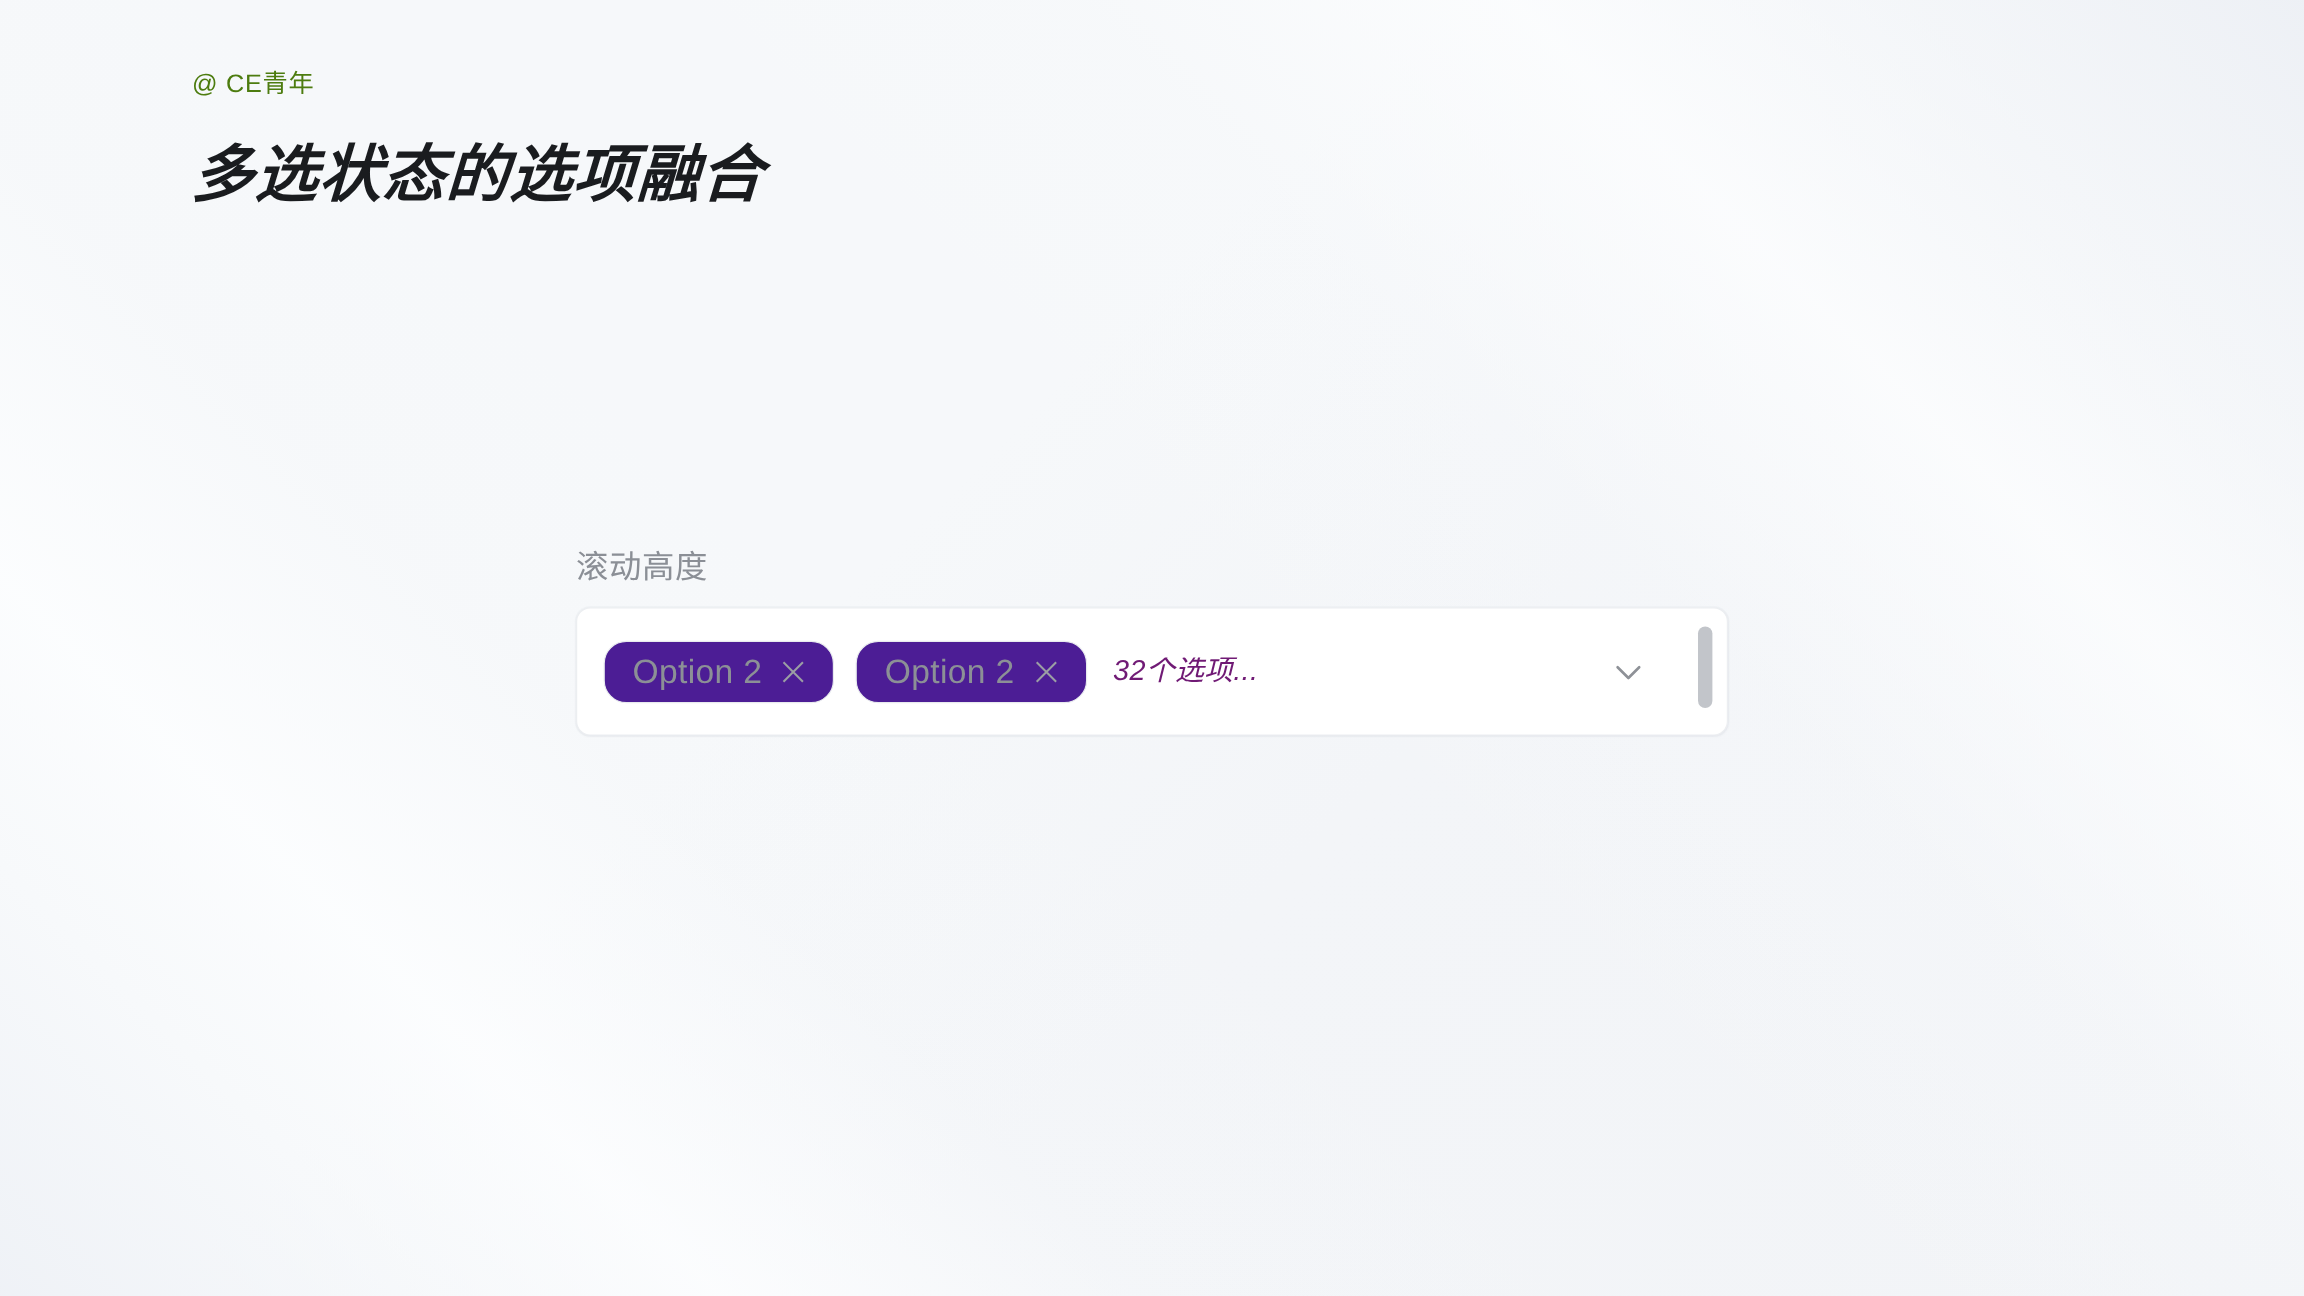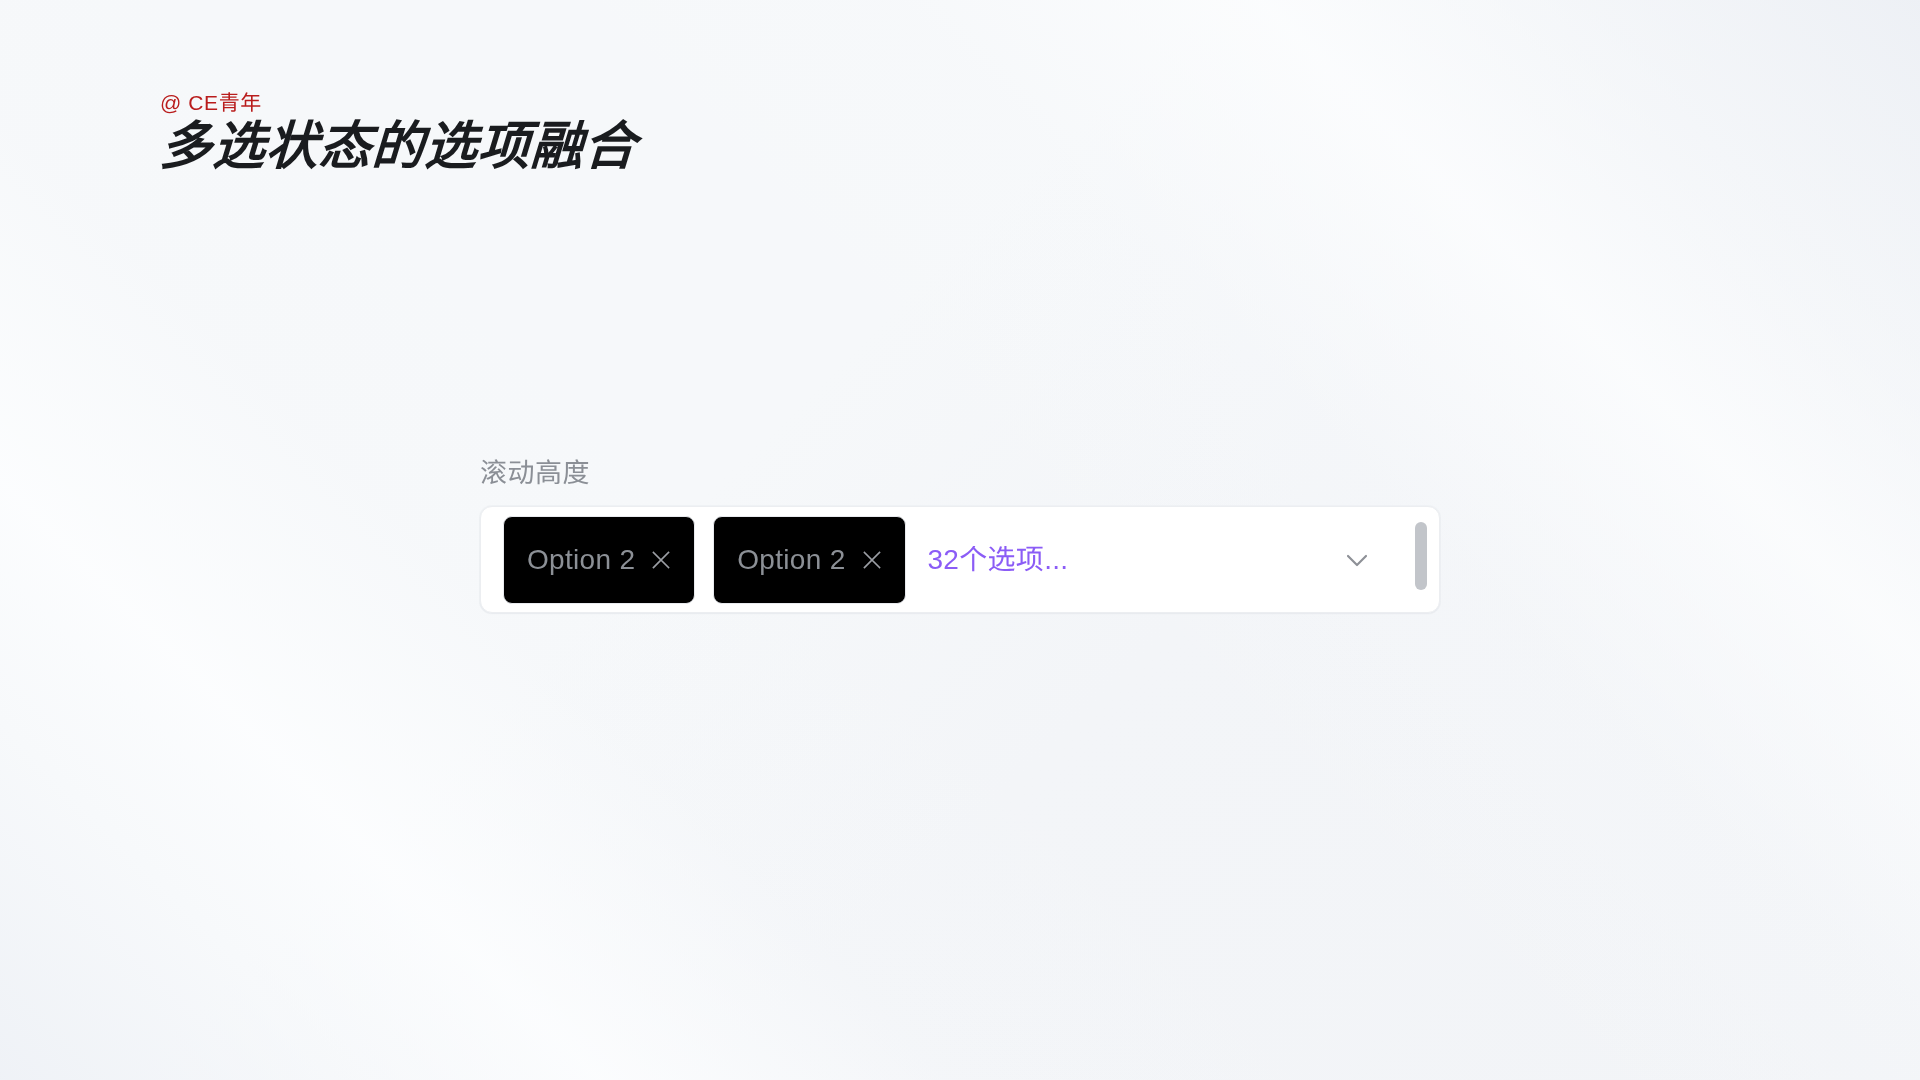--- a/index.html
+++ b/index.html
@@ -51,26 +51,25 @@
       rgba(244,246,249,0.0) 46%);
   }
 
   
   .watermark {
     position:absolute;
     left:160px;
     top:57px;
     font-size:21px;
     line-height:1.3;
-    color:#b91c1c;
+    color:#4d7c0f;
     letter-spacing:0.6px;
     white-space:nowrap;
     font-weight:400;
     user-select:none;
-    margin-top:32px;
   }
 
   
   .page-title {
     position:absolute;
     left:160px;
     top:116px;
     font-size:52px;
     line-height:1.18;
     font-weight:800;
@@ -118,25 +117,25 @@
     display:flex;
     align-items:center;
     gap:18px;
     flex:0 0 auto;
   }
 
   .tag {
     display:flex;
     align-items:center;
     gap:14px;
-    height:88px;
+    height:52px;
     padding:0 21px 0 23px;
-    background:#000000;
+    background:#4c1d95;
     border:1px solid #e8eaee;
-    border-radius:9px;
+    border-radius:19px;
     flex:0 0 auto;
   }
 
   .tag-label {
     font-size:28px;
     line-height:1;
     color:#8c9096;
     white-space:nowrap;
     letter-spacing:0.3px;
   }
@@ -155,27 +154,28 @@
   .select-rest {
     flex:1 1 auto;
     display:flex;
     align-items:center;
     justify-content:space-between;
     padding-left:22px;
     min-width:0;
   }
 
   .placeholder-text {
-    font-size:28px;
+    font-size:24px;
     line-height:1;
-    color:#8b5cf6;
+    color:#701a75;
     white-space:nowrap;
     overflow:hidden;
     text-overflow:ellipsis;
     letter-spacing:0.3px;
+    font-style:italic;
   }
 
   .chevron {
     display:flex;
     align-items:center;
     justify-content:center;
     width:40px;
     height:40px;
     flex:0 0 auto;
     margin-right:46px;

